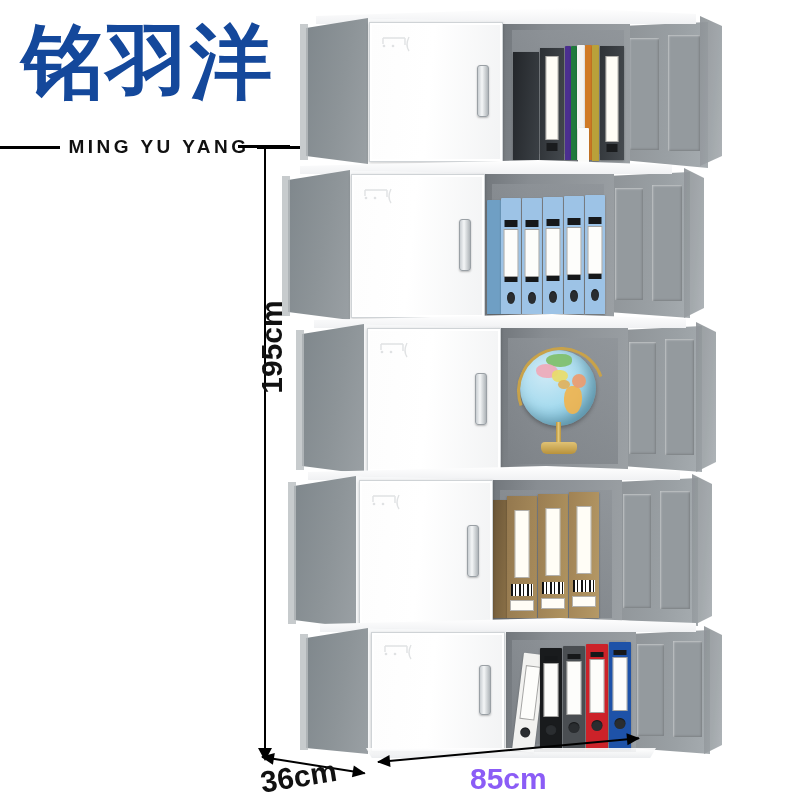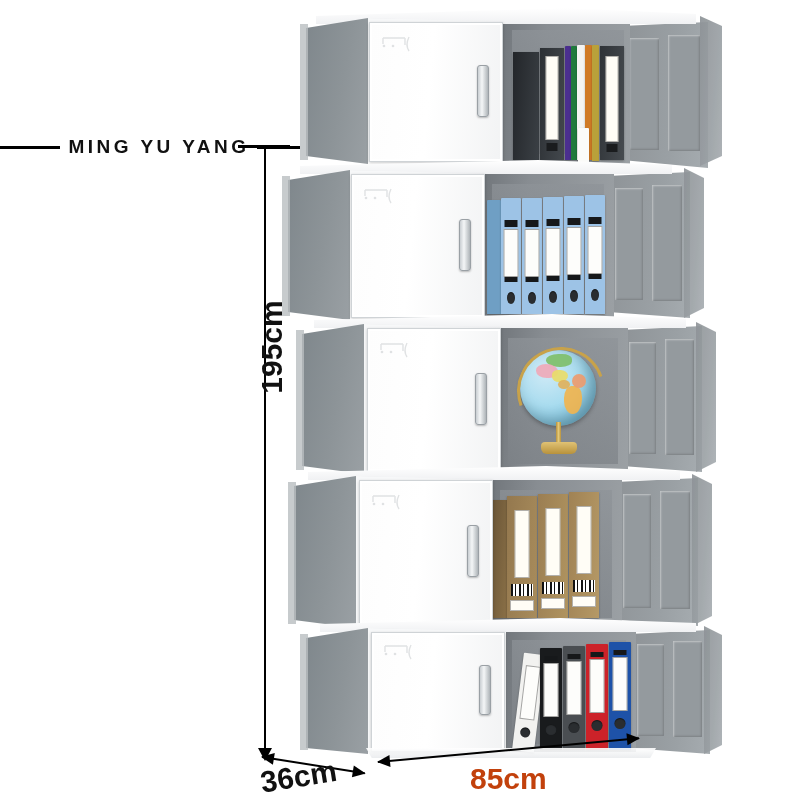--- a/index.html
+++ b/index.html
@@ -44,21 +44,21 @@
 
   .dim-h-85{position:absolute;left:378px;top:761px;width:262px;height:2px;
     background:#000;transform:rotate(-5.2deg);transform-origin:left center;}
   .dim-h-85::before{content:"";position:absolute;left:-1px;top:-5px;width:0;height:0;
     border-top:6px solid transparent;border-bottom:6px solid transparent;
     border-right:13px solid #000;}
   .dim-h-85::after{content:"";position:absolute;right:-1px;top:-5px;width:0;height:0;
     border-top:6px solid transparent;border-bottom:6px solid transparent;
     border-left:13px solid #000;}
   .lbl-85{position:absolute;left:470px;top:762px;font-size:30px;font-weight:700;
-    color:#c2410c;white-space:nowrap;}
+    color:#8b5cf6;white-space:nowrap;}
 
   
   .tier{position:absolute;}
   
   .door-left{position:absolute;background:linear-gradient(100deg,#7f878c 0%,#8d9498 55%,#9aa0a4 100%);
     box-shadow:0 2px 3px rgba(0,0,0,.22);}
   .door-left-edge{position:absolute;background:#b9bec1;}
   
   .carcass{position:absolute;background:#f7f8f9;box-shadow:0 2px 4px rgba(0,0,0,.18);}
   .cavity{position:absolute;background:linear-gradient(95deg,#6f7479 0%,#888d92 35%,#9ba0a4 100%);}
@@ -107,20 +107,21 @@
     transform:rotate(25deg);}
   .globe-stem{position:absolute;background:linear-gradient(90deg,#b8923c,#e3c878,#b8923c);}
   .globe-base{position:absolute;border-radius:4px 4px 6px 6px;
     background:linear-gradient(180deg,#e0c274,#b8923c);}
 </style>
 </head>
 <body>
 
 <div id="stage">
 
+  <div class="brand-cn">铭羽洋</div>
   <div class="brand-sub">
     <span class="brand-rule l"></span>
     <span class="brand-en">MING YU YANG</span>
     <span class="brand-rule r"></span>
   </div>
 
   <div class="tier">
     <div class="door-right" style="left:622px;top:22px;width:86px;height:146px;
                 clip-path:polygon(0 4px,100% 0,100% 146px,0 138px);">
       <div class="dr-panel" style="left:7px;top:16px;width:30px;height:112px;"></div>

